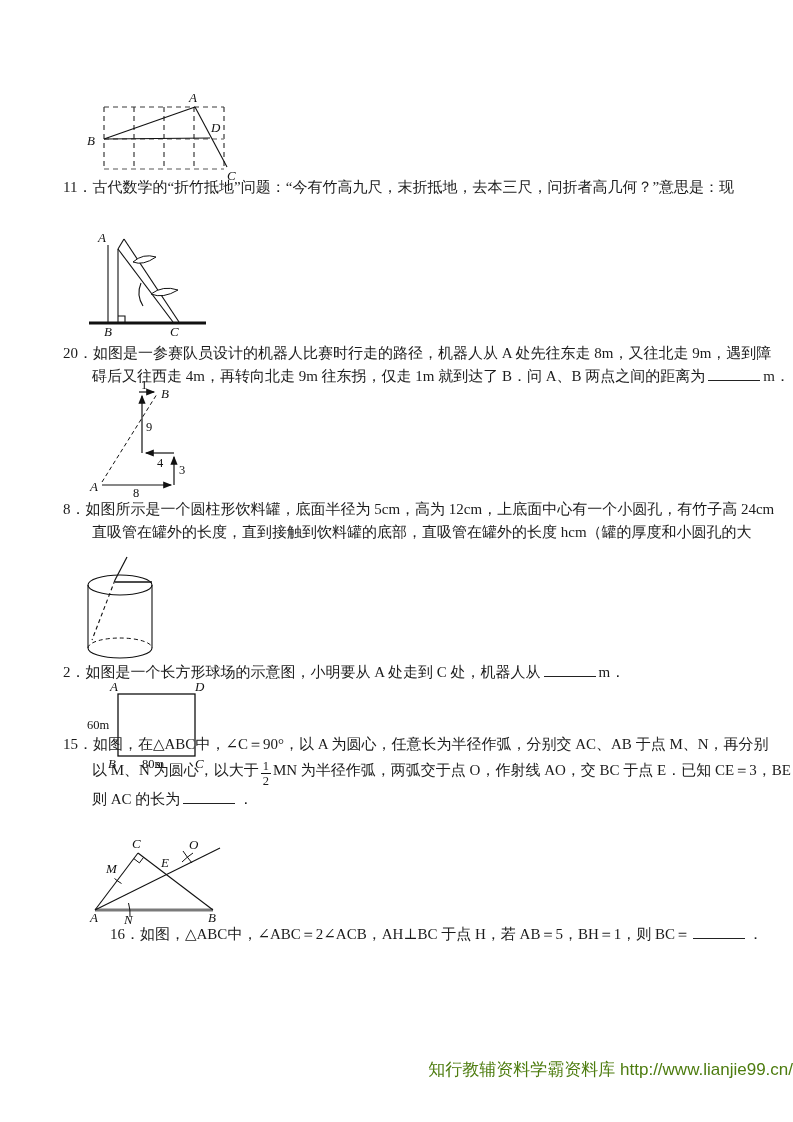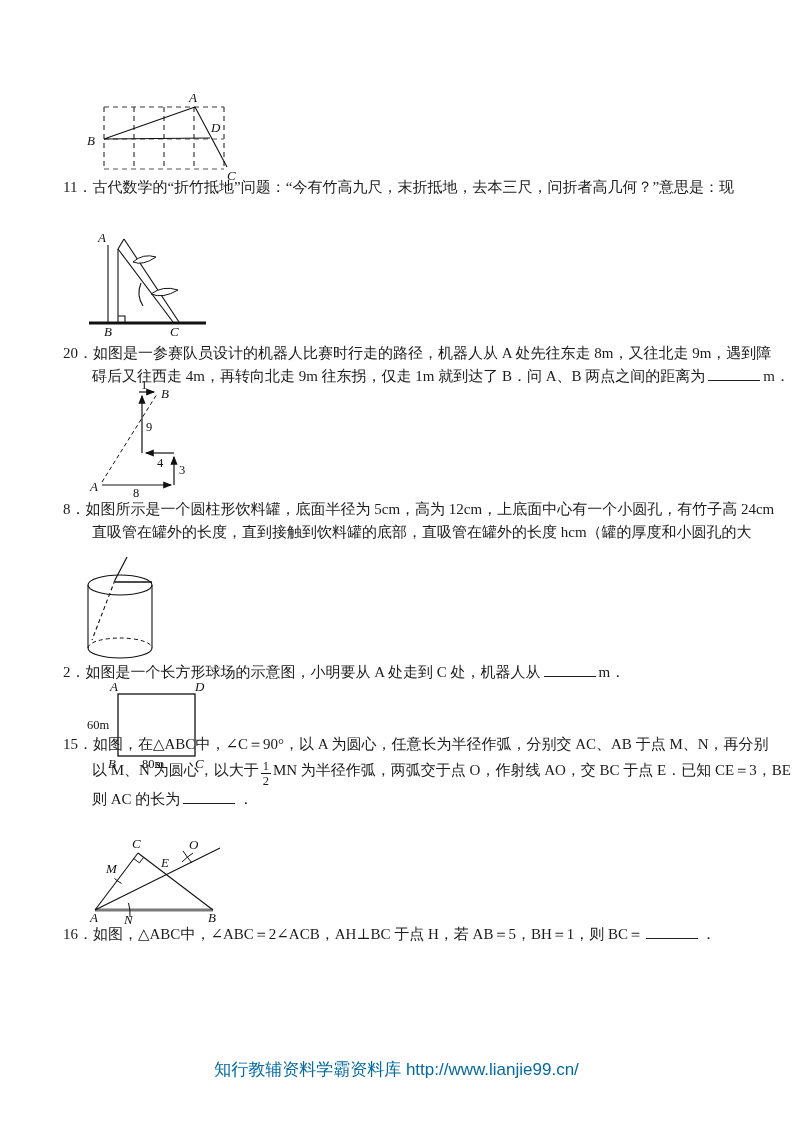--- a/index.html
+++ b/index.html
@@ -175,21 +175,21 @@
       <text x="20" y="84">A</text>
       <text x="138" y="84">B</text>
       <text x="62" y="10">C</text>
       <text x="36" y="35">M</text>
       <text x="54" y="86">N</text>
       <text x="91" y="29">E</text>
       <text x="119" y="11">O</text>
     </svg>
   </div>
 
-  <div class="problem" style="top:923px;">
+  <div class="problem" style="top:923px;text-align:right;">
     <div class="line"><span>16．</span><span>如图，△ABC中，∠ABC＝2∠ACB，AH⊥BC 于点 H，若 AB＝5，BH＝1，则 BC＝</span><span class="blank"></span><span>．</span></div>
   </div>
 
-  <div class="footer" style="color: #0369a1;">
+  <div class="footer" style="color: #4d7c0f; text-align: right;">
     <span>知行教辅资料学霸资料库 http://www.lianjie99.cn/</span>
   </div>
 
 </div>
 
 </body></html>

